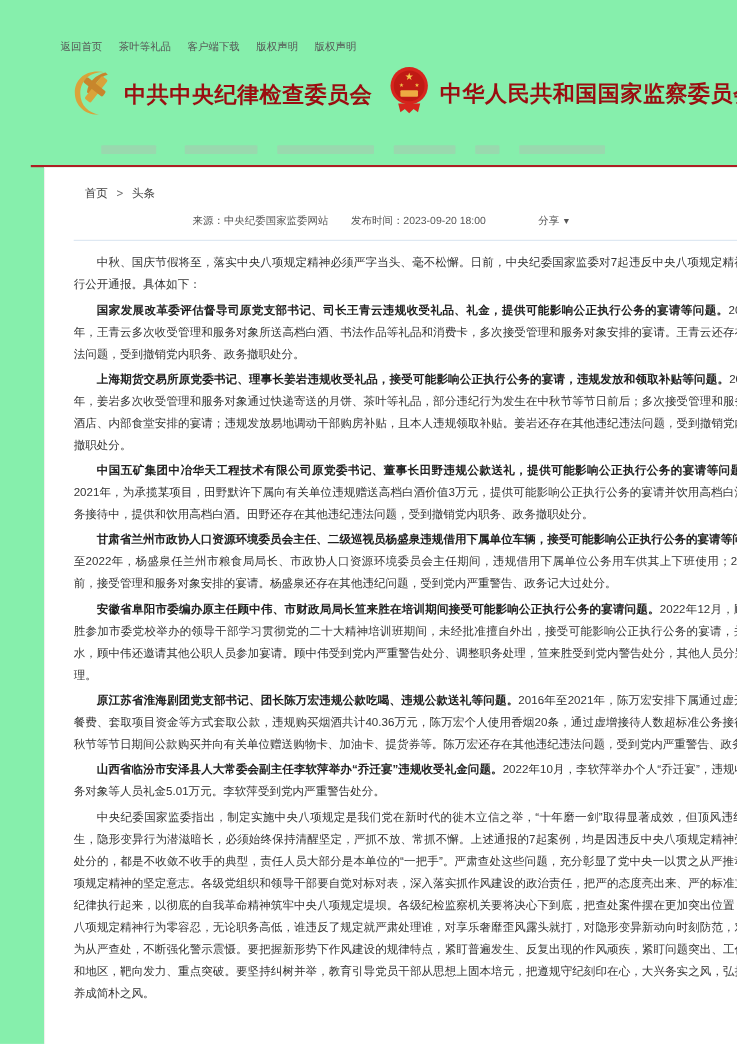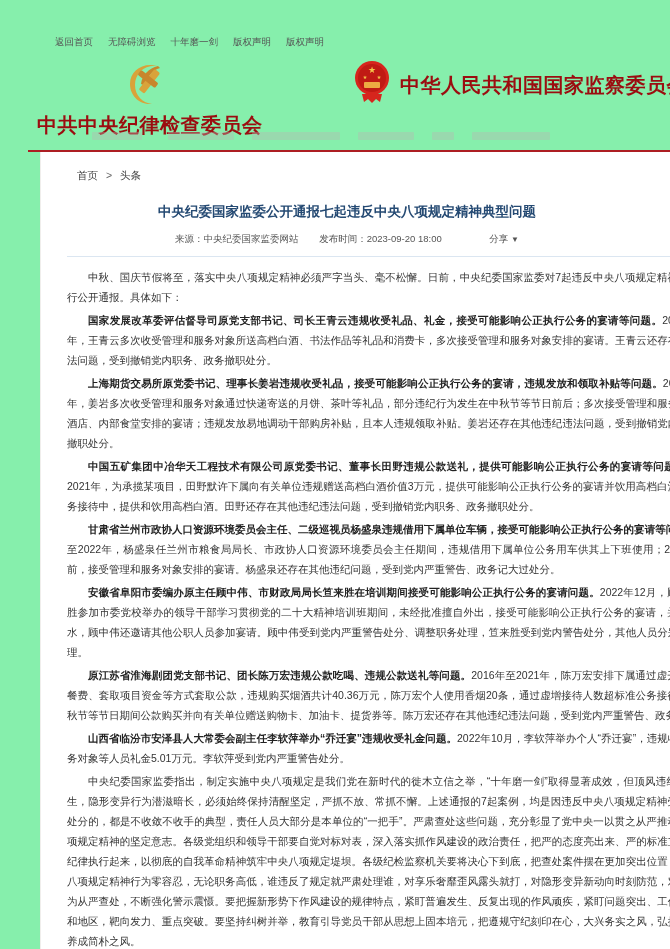--- a/index.html
+++ b/index.html
@@ -11,21 +11,21 @@
   
   .topnav { position:relative; height:56px; padding-top:34px; }
   .quick-links { position:absolute; left:55px; top:36px; display:flex; gap:15px; }
   .quick-links a { font-size:9.5px; color:#555; text-decoration:none; white-space:nowrap; cursor:pointer; }
   .search { position:absolute; left:497px; top:30px; width:149px; height:22px; border:1px solid #cccccc; font-size:9.5px; color:#333; padding:0 8px; outline:none; background:#fff; }
   .search::placeholder { color:#555; }
 
   
   .header { position:relative; height:62px; }
   .brand { position:absolute; display:flex; align-items:center; }
-  .brand-1 { left:37px; top:4px;flex-direction:column; }
+  .brand-1 { left:63px; top:4px; }
   .brand-2 { left:352px; top:2px; }
   .emblem { display:inline-block; margin-right:8px; }
   .org-name { font-size:20px; font-weight:bold; color:#9b0d10; letter-spacing:0.5px; white-space:nowrap; }
 
   
   .faded-band { position:relative; height:30px; margin-top:2px; }
   .faded-band .blk { position:absolute; top:12px; height:8px; background:#b9b5b2; opacity:.38; border-radius:1px; }
 
   .red-rule { margin-left:28px; width:742px; height:2px; background:#ad1e23; }
 
@@ -49,22 +49,22 @@
 </style>
 </head>
 <body>
 
 <div class="viewport">
   <div class="page">
 
     <div class="topnav">
       <nav class="quick-links">
         <a>返回首页</a>
-        <a>无障碍浏览</a>
-        <a>十年磨一剑</a>
+        <a>茶叶等礼品</a>
+        <a>客户端下载</a>
         <a>版权声明</a>
         <a>版权声明</a>
       </nav>
     </div>
 
     <div class="header">
       <div class="brand brand-1">
         <span class="emblem">
           <svg width="42" height="48" viewBox="0 0 42 48">
             <path d="M33 6 C20 4 10 13 10 25 C10 36 18 43 27 44 C16 45 5 37 5 24 C5 11 17 2 33 6 Z" fill="#d9a33a"></path>
@@ -103,34 +103,33 @@
     <div class="red-rule"></div>
 
     <div class="card">
       <div class="breadcrumb">
         <a>首页</a>
         <span class="sep">&gt;</span>
         <a>头条</a>
       </div>
 
       <div class="title-block">
-        <h1 class="article-title">中央纪委国家监委公开通报七起违反中央八项规定精神典型问题</h1>
         <div class="meta">
           <span class="item"><span>来源：</span><span>中央纪委国家监委网站</span></span>
           <span class="item"><span>发布时间：</span><span>2023-09-20 18:00</span></span>
           <span class="item share"><span>分享</span> <span class="caret">▼</span></span>
         </div>
       </div>
 
       <div class="divider"></div>
 
       <div class="body-text">
         <p class="para">中秋、国庆节假将至，落实中央八项规定精神必须严字当头、毫不松懈。日前，中央纪委国家监委对7起违反中央八项规定精神典型问题进行公开通报。具体如下：</p>
 
-        <p class="para"><b>国家发展改革委评估督导司原党支部书记、司长王青云违规收受礼品、礼金，接受可能影响公正执行公务的宴请等问题。</b><span>2013年至2021年，王青云多次收受管理和服务对象所送高档白酒、书法作品等礼品和消费卡，多次接受管理和服务对象安排的宴请。王青云还存在其他违纪违法问题，受到撤销党内职务、政务撤职处分。</span></p>
+        <p class="para"><b>国家发展改革委评估督导司原党支部书记、司长王青云违规收受礼品、礼金，提供可能影响公正执行公务的宴请等问题。</b><span>2013年至2021年，王青云多次收受管理和服务对象所送高档白酒、书法作品等礼品和消费卡，多次接受管理和服务对象安排的宴请。王青云还存在其他违纪违法问题，受到撤销党内职务、政务撤职处分。</span></p>
         <p class="para"><b>上海期货交易所原党委书记、理事长姜岩违规收受礼品，接受可能影响公正执行公务的宴请，违规发放和领取补贴等问题。</b><span>2017年至2021年，姜岩多次收受管理和服务对象通过快递寄送的月饼、茶叶等礼品，部分违纪行为发生在中秋节等节日前后；多次接受管理和服务对象在高档酒店、内部食堂安排的宴请；违规发放易地调动干部购房补贴，且本人违规领取补贴。姜岩还存在其他违纪违法问题，受到撤销党内职务、政务撤职处分。</span></p>
         <p class="para"><b>中国五矿集团中冶华天工程技术有限公司原党委书记、董事长田野违规公款送礼，提供可能影响公正执行公务的宴请等问题。</b><span>2019年至2021年，为承揽某项目，田野默许下属向有关单位违规赠送高档白酒价值3万元，提供可能影响公正执行公务的宴请并饮用高档白酒。在多次商务接待中，提供和饮用高档白酒。田野还存在其他违纪违法问题，受到撤销党内职务、政务撤职处分。</span></p>
         <p class="para"><b>甘肃省兰州市政协人口资源环境委员会主任、二级巡视员杨盛泉违规借用下属单位车辆，接受可能影响公正执行公务的宴请等问题。</b><span>2018年至2022年，杨盛泉任兰州市粮食局局长、市政协人口资源环境委员会主任期间，违规借用下属单位公务用车供其上下班使用；2021年五一节前，接受管理和服务对象安排的宴请。杨盛泉还存在其他违纪问题，受到党内严重警告、政务记大过处分。</span></p>
         <p class="para"><b>安徽省阜阳市委编办原主任顾中伟、市财政局局长笪来胜在培训期间接受可能影响公正执行公务的宴请问题。</b><span>2022年12月，顾中伟、笪来胜参加市委党校举办的领导干部学习贯彻党的二十大精神培训班期间，未经批准擅自外出，接受可能影响公正执行公务的宴请，并饮用高档酒水，顾中伟还邀请其他公职人员参加宴请。顾中伟受到党内严重警告处分、调整职务处理，笪来胜受到党内警告处分，其他人员分别受到相应处理。</span></p>
         <p class="para"><b>原江苏省淮海剧团党支部书记、团长陈万宏违规公款吃喝、违规公款送礼等问题。</b><span>2016年至2021年，陈万宏安排下属通过虚开发票、虚增餐费、套取项目资金等方式套取公款，违规购买烟酒共计40.36万元，陈万宏个人使用香烟20条，通过虚增接待人数超标准公务接待，多次在中秋节等节日期间公款购买并向有关单位赠送购物卡、加油卡、提货券等。陈万宏还存在其他违纪违法问题，受到党内严重警告、政务降级处分。</span></p>
         <p class="para"><b>山西省临汾市安泽县人大常委会副主任李软萍举办“乔迁宴”违规收受礼金问题。</b><span>2022年10月，李软萍举办个人“乔迁宴”，违规收受管理和服务对象等人员礼金5.01万元。李软萍受到党内严重警告处分。</span></p>
 
         <p class="para">中央纪委国家监委指出，制定实施中央八项规定是我们党在新时代的徙木立信之举，“十年磨一剑”取得显著成效，但顶风违纪现象时有发生，隐形变异行为潜滋暗长，必须始终保持清醒坚定，严抓不放、常抓不懈。上述通报的7起案例，均是因违反中央八项规定精神受到党纪政务处分的，都是不收敛不收手的典型，责任人员大部分是本单位的“一把手”。严肃查处这些问题，充分彰显了党中央一以贯之从严推动落实中央八项规定精神的坚定意志。各级党组织和领导干部要自觉对标对表，深入落实抓作风建设的政治责任，把严的态度亮出来、严的标准立起来、严的纪律执行起来，以彻底的自我革命精神筑牢中央八项规定堤坝。各级纪检监察机关要将决心下到底，把查处案件摆在更加突出位置，对违反中央八项规定精神行为零容忍，无论职务高低，谁违反了规定就严肃处理谁，对享乐奢靡歪风露头就打，对隐形变异新动向时刻防范，对顶风违纪行为从严查处，不断强化警示震慑。要把握新形势下作风建设的规律特点，紧盯普遍发生、反复出现的作风顽疾，紧盯问题突出、工作薄弱的领域和地区，靶向发力、重点突破。要坚持纠树并举，教育引导党员干部从思想上固本培元，把遵规守纪刻印在心，大兴务实之风，弘扬清廉之风，养成简朴之风。</p>
       </div>
     </div>

